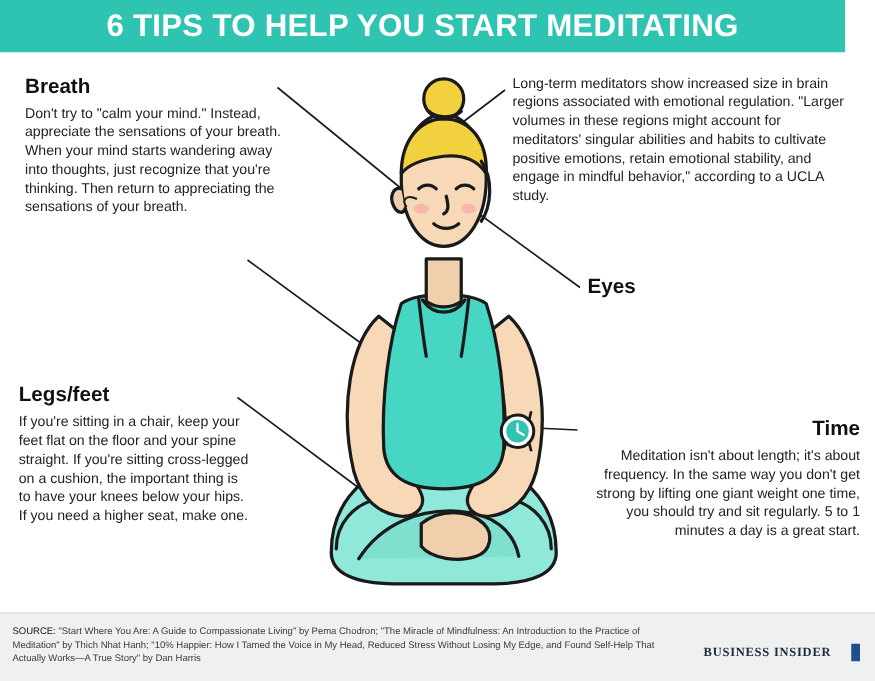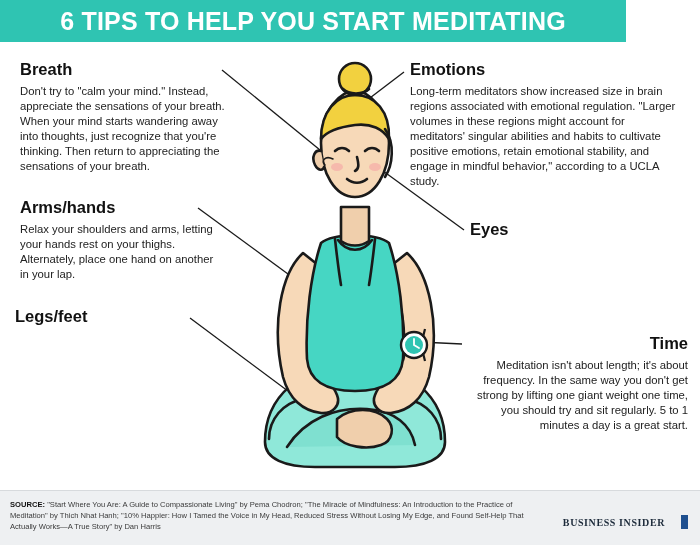--- a/index.html
+++ b/index.html
@@ -16,21 +16,21 @@
   .page {
     position: relative;
     width: 700px;
     height: 545px;
     background: #ffffff;
   }
   
   .header {
     position: absolute;
     left: 0; top: 0;
-    width: 626px;
+    width: 676px;
     height: 42px;
     background: #2fc4b2;
     display: flex;
     align-items: center;
     justify-content: center;
   }
   .header-title {
     color: #ffffff;
     font-size: 25px;
     font-weight: bold;
@@ -99,21 +99,21 @@
   }
   .source {
     position: absolute;
     left: 10px;
     top: 8px;
     width: 520px;
     font-size: 7.6px;
     line-height: 1.45;
     color: #3a3a3a;
   }
-  .source b { font-weight: bold; color: #111; }
+  .source b { font-weight: normal; color: #111; }
   .bi-logo {
     position: absolute;
     right: 12px;
     top: 24px;
     display: flex;
     align-items: center;
     gap: 16px;
   }
   .bi-logo .bi-text {
     font-size: 10px;
@@ -209,31 +209,27 @@
         <path d="M189 292 L189 298 L194 301" stroke="#ffffff" stroke-width="1.8" fill="none" stroke-linecap="round"></path>
         <path d="M180 290 L178 282 M198 290 L200 282 M180 306 L178 314 M198 306 L200 314" stroke="#1a1a1a" stroke-width="2.2"></path>
       </g>
     </svg>
 
     <div class="tip tip-breath">
       <h3>Breath</h3>
       <p>Don't try to "calm your mind." Instead, appreciate the sensations of your breath. When your mind starts wandering away into thoughts, just recognize that you're thinking. Then return to appreciating the sensations of your breath.</p>
     </div>
 
-    <div class="tip tip-arms">
-      <h3>Arms/hands</h3>
-      <p>Relax your shoulders and arms, letting your hands rest on your thighs. Alternately, place one hand on another in your lap.</p>
-    </div>
 
     <div class="tip tip-legs">
       <h3>Legs/feet</h3>
+      <p>If you're sitting in a chair, keep your feet flat on the floor and your spine straight. If you're sitting cross-legged on a cushion, the important thing is to have your knees below your hips. If you need a higher seat, make one.</p>
     </div>
 
     <div class="tip tip-emotions">
-      <h3>Emotions</h3>
       <p>Long-term meditators show increased size in brain regions associated with emotional regulation. "Larger volumes in these regions might account for meditators' singular abilities and habits to cultivate positive emotions, retain emotional stability, and engage in mindful behavior," according to a UCLA study.</p>
     </div>
 
     <div class="tip tip-eyes">
       <h3>Eyes</h3>
     </div>
 
     <div class="tip tip-time">
       <h3>Time</h3>
       <p>Meditation isn't about length; it's about frequency. In the same way you don't get strong by lifting one giant weight one time, you should try and sit regularly. 5 to 1 minutes a day is a great start.</p>

